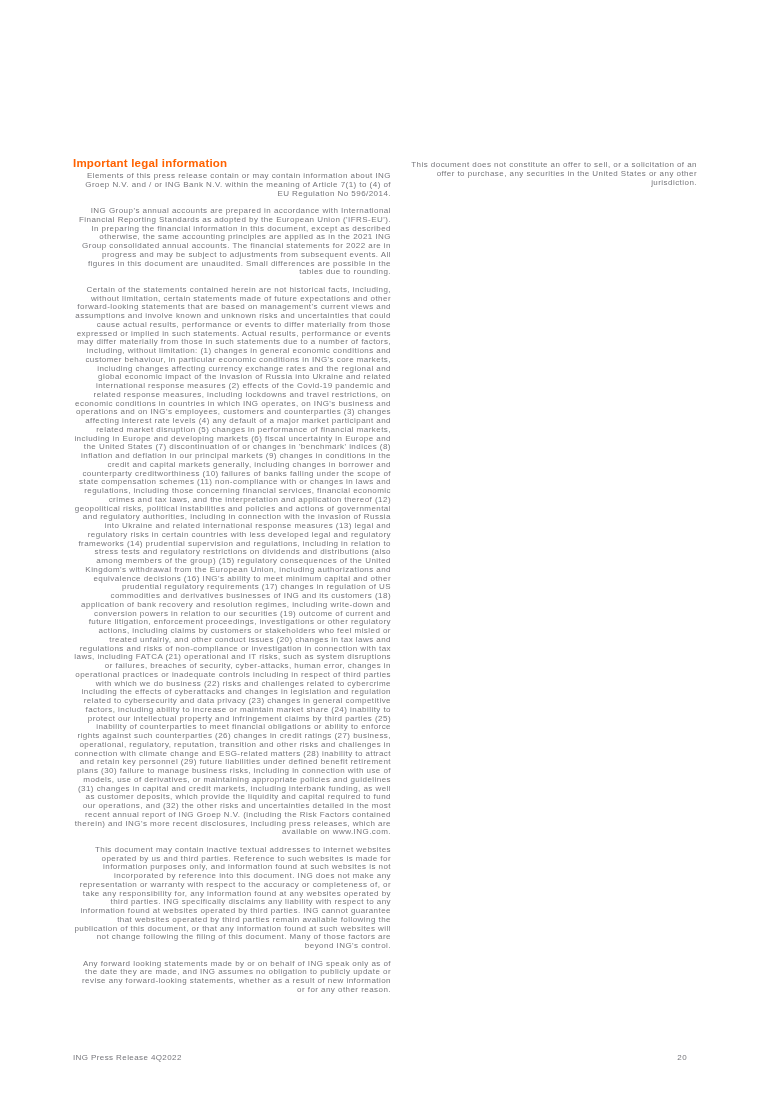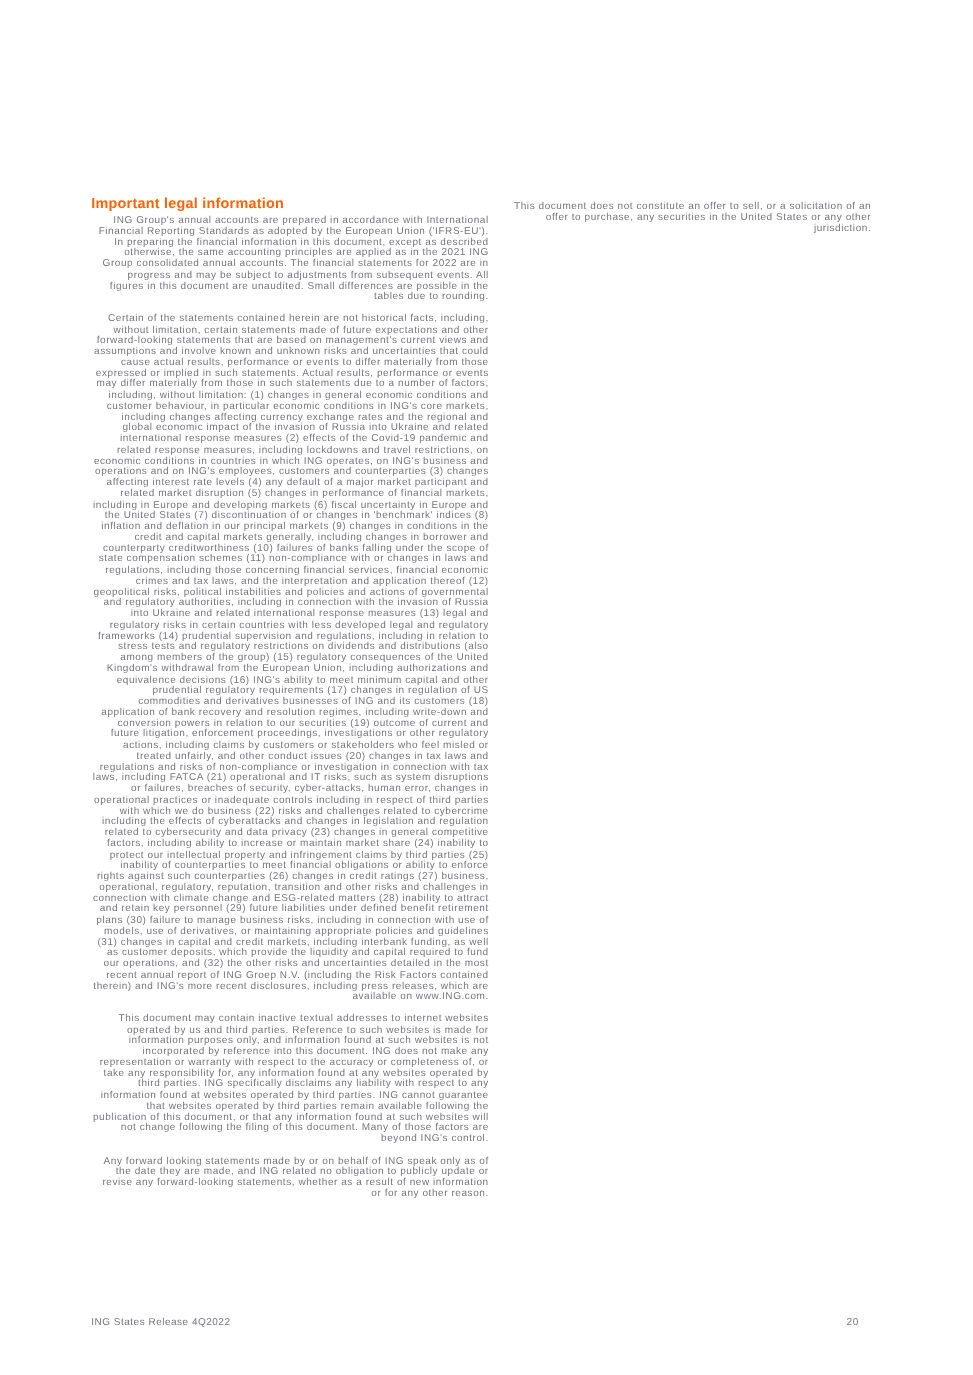--- a/index.html
+++ b/index.html
@@ -59,28 +59,29 @@
     color: #76767b;
   }
 </style>
 </head>
 <body>
 
 <div class="page">
 
   <div class="left-col">
     <h1 class="section-heading">Important legal information</h1>
+    <p class="body-para">Elements of this press release contain or may contain information about ING Groep N.V. and / or ING Bank N.V. within the meaning of Article 7(1) to (4) of EU Regulation No 596/2014.</p>
     <p class="body-para">ING Group's annual accounts are prepared in accordance with International Financial Reporting Standards as adopted by the European Union ('IFRS-EU'). In preparing the financial information in this document, except as described otherwise, the same accounting principles are applied as in the 2021 ING Group consolidated annual accounts. The financial statements for 2022 are in progress and may be subject to adjustments from subsequent events. All figures in this document are unaudited. Small differences are possible in the tables due to rounding.</p>
     <p class="body-para">Certain of the statements contained herein are not historical facts, including, without limitation, certain statements made of future expectations and other forward-looking statements that are based on management's current views and assumptions and involve known and unknown risks and uncertainties that could cause actual results, performance or events to differ materially from those expressed or implied in such statements. Actual results, performance or events may differ materially from those in such statements due to a number of factors, including, without limitation: (1) changes in general economic conditions and customer behaviour, in particular economic conditions in ING's core markets, including changes affecting currency exchange rates and the regional and global economic impact of the invasion of Russia into Ukraine and related international response measures (2) effects of the Covid-19 pandemic and related response measures, including lockdowns and travel restrictions, on economic conditions in countries in which ING operates, on ING's business and operations and on ING's employees, customers and counterparties (3) changes affecting interest rate levels (4) any default of a major market participant and related market disruption (5) changes in performance of financial markets, including in Europe and developing markets (6) fiscal uncertainty in Europe and the United States (7) discontinuation of or changes in 'benchmark' indices (8) inflation and deflation in our principal markets (9) changes in conditions in the credit and capital markets generally, including changes in borrower and counterparty creditworthiness (10) failures of banks falling under the scope of state compensation schemes (11) non-compliance with or changes in laws and regulations, including those concerning financial services, financial economic crimes and tax laws, and the interpretation and application thereof (12) geopolitical risks, political instabilities and policies and actions of governmental and regulatory authorities, including in connection with the invasion of Russia into Ukraine and related international response measures (13) legal and regulatory risks in certain countries with less developed legal and regulatory frameworks (14) prudential supervision and regulations, including in relation to stress tests and regulatory restrictions on dividends and distributions (also among members of the group) (15) regulatory consequences of the United Kingdom's withdrawal from the European Union, including authorizations and equivalence decisions (16) ING's ability to meet minimum capital and other prudential regulatory requirements (17) changes in regulation of US commodities and derivatives businesses of ING and its customers (18) application of bank recovery and resolution regimes, including write-down and conversion powers in relation to our securities (19) outcome of current and future litigation, enforcement proceedings, investigations or other regulatory actions, including claims by customers or stakeholders who feel misled or treated unfairly, and other conduct issues (20) changes in tax laws and regulations and risks of non-compliance or investigation in connection with tax laws, including FATCA (21) operational and IT risks, such as system disruptions or failures, breaches of security, cyber-attacks, human error, changes in operational practices or inadequate controls including in respect of third parties with which we do business (22) risks and challenges related to cybercrime including the effects of cyberattacks and changes in legislation and regulation related to cybersecurity and data privacy (23) changes in general competitive factors, including ability to increase or maintain market share (24) inability to protect our intellectual property and infringement claims by third parties (25) inability of counterparties to meet financial obligations or ability to enforce rights against such counterparties (26) changes in credit ratings (27) business, operational, regulatory, reputation, transition and other risks and challenges in connection with climate change and ESG-related matters (28) inability to attract and retain key personnel (29) future liabilities under defined benefit retirement plans (30) failure to manage business risks, including in connection with use of models, use of derivatives, or maintaining appropriate policies and guidelines (31) changes in capital and credit markets, including interbank funding, as well as customer deposits, which provide the liquidity and capital required to fund our operations, and (32) the other risks and uncertainties detailed in the most recent annual report of ING Groep N.V. (including the Risk Factors contained therein) and ING's more recent disclosures, including press releases, which are available on www.ING.com.</p>
     <p class="body-para">This document may contain inactive textual addresses to internet websites operated by us and third parties. Reference to such websites is made for information purposes only, and information found at such websites is not incorporated by reference into this document. ING does not make any representation or warranty with respect to the accuracy or completeness of, or take any responsibility for, any information found at any websites operated by third parties. ING specifically disclaims any liability with respect to any information found at websites operated by third parties. ING cannot guarantee that websites operated by third parties remain available following the publication of this document, or that any information found at such websites will not change following the filing of this document. Many of those factors are beyond ING's control.</p>
-    <p class="body-para">Any forward looking statements made by or on behalf of ING speak only as of the date they are made, and ING related no obligation to publicly update or revise any forward-looking statements, whether as a result of new information or for any other reason.</p>
+    <p class="body-para">Any forward looking statements made by or on behalf of ING speak only as of the date they are made, and ING assumes no obligation to publicly update or revise any forward-looking statements, whether as a result of new information or for any other reason.</p>
   </div>
 
   <div class="right-col">
     <p class="body-para">This document does not constitute an offer to sell, or a solicitation of an offer to purchase, any securities in the United States or any other jurisdiction.</p>
   </div>
 
   <div class="footer">
-    <span>ING States Release 4Q2022</span>
+    <span>ING Press Release 4Q2022</span>
     <span>20</span>
   </div>
 
 </div>
 
 </body></html>

